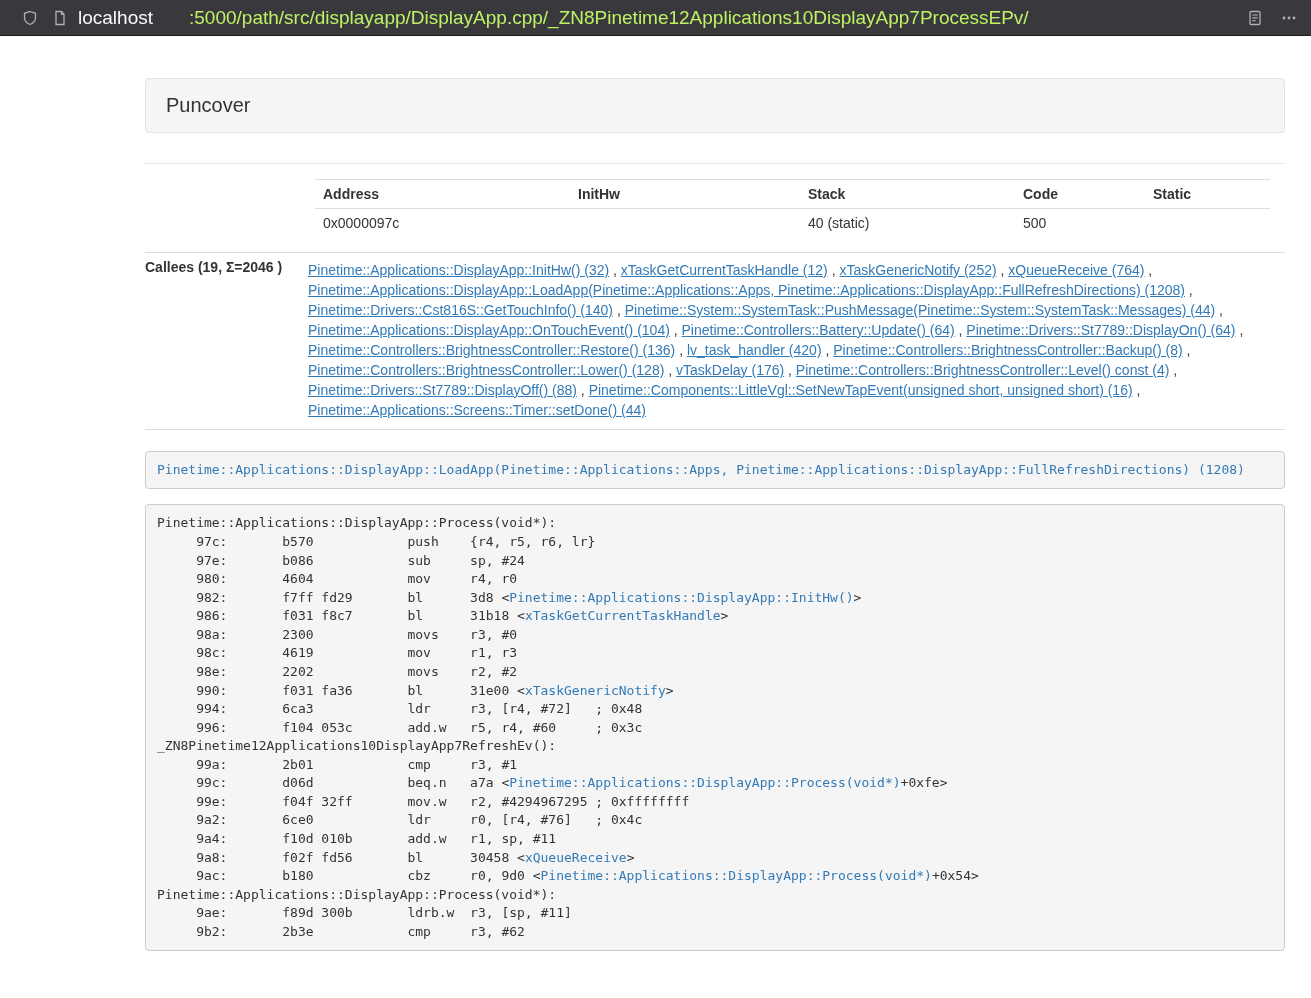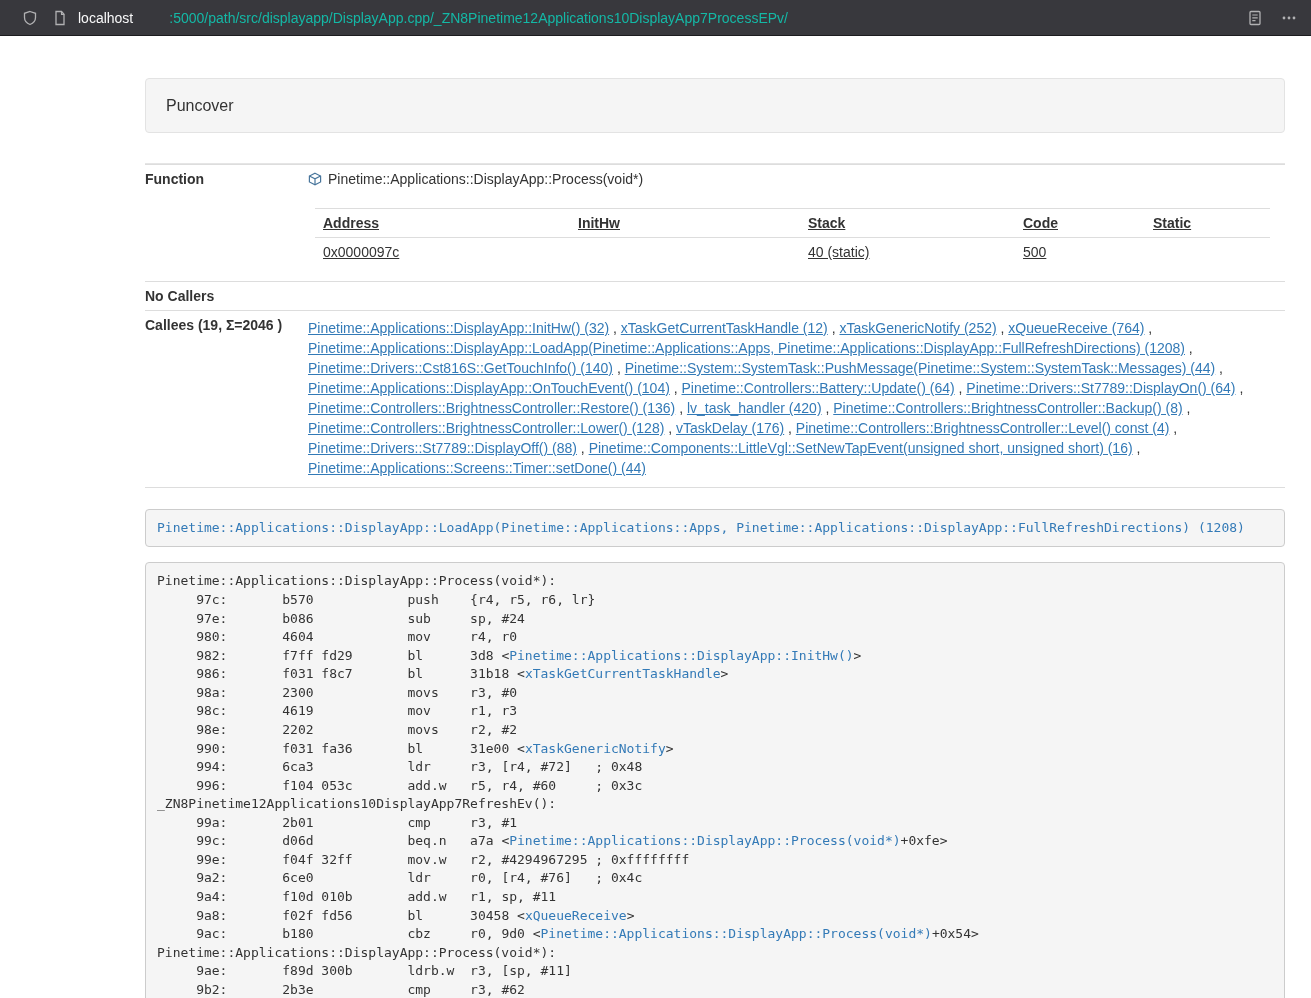--- a/index.html
+++ b/index.html
@@ -13,47 +13,47 @@
   a { color: #337ab7; text-decoration: none; cursor: pointer; }
 
   
   .topbar {
     height: 36px; background: #38383d; border-bottom: 1px solid #1c1c1f;
     display: flex; align-items: center; padding: 0 14px 0 22px;
   }
   .tb-icon { flex: none; display: flex; align-items: center; justify-content: center; }
   .urlbar {
     flex: 1; display: flex; align-items: center; margin-left: 10px;
-    font-size: 14px; color: #b1b1b3; white-space: nowrap; overflow: hidden;
+    font-size: 19px; color: #b1b1b3; white-space: nowrap; overflow: hidden;
   }
   .url-host { color: #f9f9fa; }
-  .url-path { color: #14b8a6; padding-left: 36px; }
+  .url-path { color: #bef264; padding-left: 36px; }
   .tb-right { display: flex; align-items: center; gap: 18px; margin-left: 12px; }
 
   
   .container { margin-left: 145px; width: 1140px; }
 
   .well {
     margin-top: 42px; background: #f5f5f5;
     border: 1px solid #e3e3e3; border-radius: 4px;
     padding: 15px 20px;
   }
-  .well h1 { margin: 0; font-size: 16px; font-weight: 400; color: #333; line-height: 23px; }
+  .well h1 { margin: 0; font-size: 20px; font-weight: 400; color: #333; line-height: 23px; }
 
   hr.rule { border: none; border-top: 1px solid #e5e5e5; margin: 30px 0 0 0; }
 
   .crumbs { margin: 16px 0 12px 0; line-height: 20px; }
   .crumbs .sep { color: #333; }
   .crumbs .suffix { color: #333; }
 
   table.main { width: 100%; border-collapse: collapse; border-bottom: 1px solid #ddd; }
   table.main > tbody > tr > td { padding: 6px 8px; vertical-align: top; text-align: left; }
   table.main > tbody > tr.bt > td { border-top: 1px solid #ddd; }
   td.lbl { width: 155px; padding-left: 0 !important; font-weight: bold; white-space: nowrap; }
-  td.nopad { padding: 15px !important; text-decoration: underline; }
+  td.nopad { padding: 15px !important; }
 
   table.inner { width: 100%; border-collapse: collapse; }
   table.inner th, table.inner td { padding: 6px 8px; text-align: left; vertical-align: top; }
   table.inner th { border-top: 1px solid #ddd; border-bottom: 1px solid #ddd; font-weight: bold; }
   .col-address { width: 255px; } .col-remarks { width: 230px; }
   .col-stack { width: 215px; } .col-code { width: 130px; margin-top: 48px; }
 
   .fn-icon { vertical-align: -2px; margin-right: 6px; }
   .callees { line-height: 1.42857; padding: 2px 0; }
   a.callee { white-space: nowrap; text-decoration: underline; }
@@ -107,29 +107,20 @@
 
   <div class="well">
     <h1>Puncover</h1>
   </div>
 
   <hr class="rule">
 
 
   <table class="main">
     <tbody>
-      <tr class="bt">
-        <td class="lbl">Function</td>
-        <td>
-          <svg class="fn-icon" width="14" height="14" viewBox="0 0 14 14">
-              <path d="M7 1.2 12.6 4v6L7 12.8 1.4 10V4z" fill="none" stroke="#49769c" stroke-width="1.2"></path>
-              <path d="M1.4 4 7 6.8 12.6 4M7 6.8v6" fill="none" stroke="#49769c" stroke-width="1.2"></path>
-            </svg><span>Pinetime::Applications::DisplayApp::Process(void*)</span>
-        </td>
-      </tr>
       <tr>
         <td class="lbl"></td>
         <td class="nopad">
           <table class="inner">
             <thead>
               <tr>
                 <th class="col-address">Address</th>
                 <th class="col-remarks">InitHw</th>
                 <th class="col-stack">Stack</th>
                 <th class="col-code">Code</th>
@@ -140,24 +131,20 @@
               <tr>
                 <td>0x0000097c</td>
                 <td></td>
                 <td>40 (static)</td>
                 <td>500</td>
                 <td></td>
               </tr>
             </tbody>
           </table>
         </td>
-      </tr>
-      <tr class="bt">
-        <td class="lbl">No Callers</td>
-        <td></td>
       </tr>
       <tr class="bt">
         <td class="lbl">Callees (19, Σ=2046 )</td>
         <td>
           <div id="callees" class="callees"><a class="callee">Pinetime::Applications::DisplayApp::InitHw() (32)</a><span class="callee-sep">&nbsp;, </span><a class="callee">xTaskGetCurrentTaskHandle (12)</a><span class="callee-sep">&nbsp;, </span><a class="callee">xTaskGenericNotify (252)</a><span class="callee-sep">&nbsp;, </span><a class="callee">xQueueReceive (764)</a><span class="callee-sep">&nbsp;, </span><a class="callee">Pinetime::Applications::DisplayApp::LoadApp(Pinetime::Applications::Apps, Pinetime::Applications::DisplayApp::FullRefreshDirections) (1208)</a><span class="callee-sep">&nbsp;, </span><a class="callee">Pinetime::Drivers::Cst816S::GetTouchInfo() (140)</a><span class="callee-sep">&nbsp;, </span><a class="callee">Pinetime::System::SystemTask::PushMessage(Pinetime::System::SystemTask::Messages) (44)</a><span class="callee-sep">&nbsp;, </span><a class="callee">Pinetime::Applications::DisplayApp::OnTouchEvent() (104)</a><span class="callee-sep">&nbsp;, </span><a class="callee">Pinetime::Controllers::Battery::Update() (64)</a><span class="callee-sep">&nbsp;, </span><a class="callee">Pinetime::Drivers::St7789::DisplayOn() (64)</a><span class="callee-sep">&nbsp;, </span><a class="callee">Pinetime::Controllers::BrightnessController::Restore() (136)</a><span class="callee-sep">&nbsp;, </span><a class="callee">lv_task_handler (420)</a><span class="callee-sep">&nbsp;, </span><a class="callee">Pinetime::Controllers::BrightnessController::Backup() (8)</a><span class="callee-sep">&nbsp;, </span><a class="callee">Pinetime::Controllers::BrightnessController::Lower() (128)</a><span class="callee-sep">&nbsp;, </span><a class="callee">vTaskDelay (176)</a><span class="callee-sep">&nbsp;, </span><a class="callee">Pinetime::Controllers::BrightnessController::Level() const (4)</a><span class="callee-sep">&nbsp;, </span><a class="callee">Pinetime::Drivers::St7789::DisplayOff() (88)</a><span class="callee-sep">&nbsp;, </span><a class="callee">Pinetime::Components::LittleVgl::SetNewTapEvent(unsigned short, unsigned short) (16)</a><span class="callee-sep">&nbsp;, </span><a class="callee">Pinetime::Applications::Screens::Timer::setDone() (44)</a></div>
         </td>
       </tr>
     </tbody>
   </table>
 

